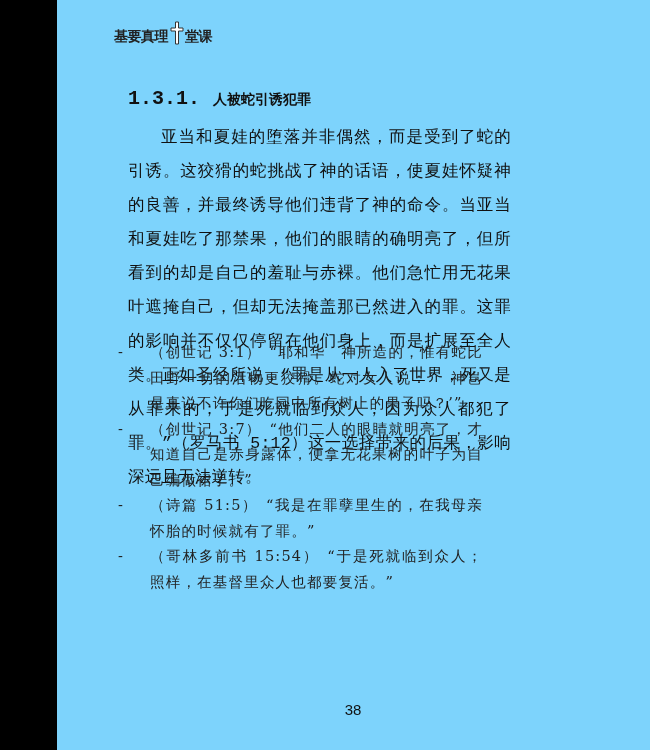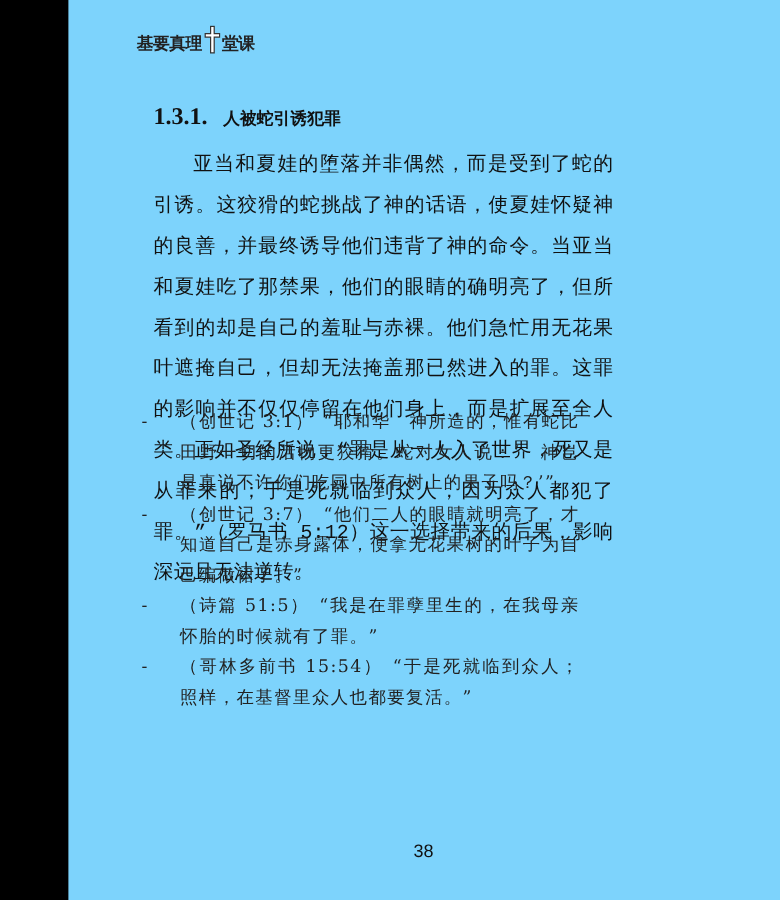--- a/index.html
+++ b/index.html
@@ -19,21 +19,21 @@
     }
     .running-header .cross {
       display: inline-block; width: 14px; height: 22px; position: relative; margin: 0 1px 0 2px;
     }
     .running-header .cross svg { position: absolute; left: 0; top: -3px; }
     .heading {
       position: absolute; left: 71px; top: 86px;
       font-family: "Liberation Serif", serif; font-size: 20px; font-weight: bold; color: #111;
       white-space: nowrap;
     }
-    .heading .num { font-family: Liberation Serif, serif; margin-right: 8px; }
+    .heading .num { font-family: Liberation Mono, monospace; margin-right: 8px; }
     .heading .txt { font-family: "DejaVu Sans", sans-serif; font-weight: bold; font-size: 14px; }
     .body-para {
       position: absolute; left: 71px; top: 121px; width: 383px;
       font-size: 16.5px; line-height: 34px; text-align: justify; text-indent: 2em;
       font-family: Liberation Mono, monospace; color: #111;
       letter-spacing: 0.2px;
     }
     .verse-list {
       position: absolute; left: 61px; top: 340px; width: 365px;
       list-style: none; margin: 0; padding: 0;

